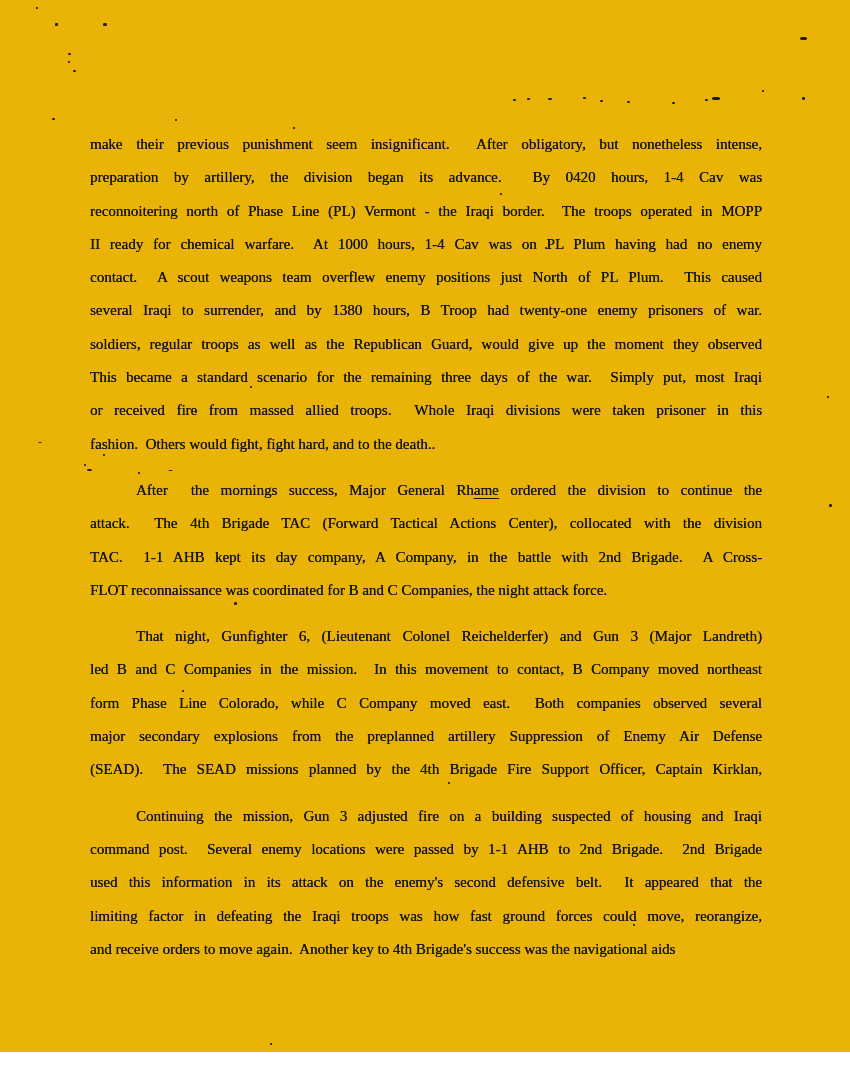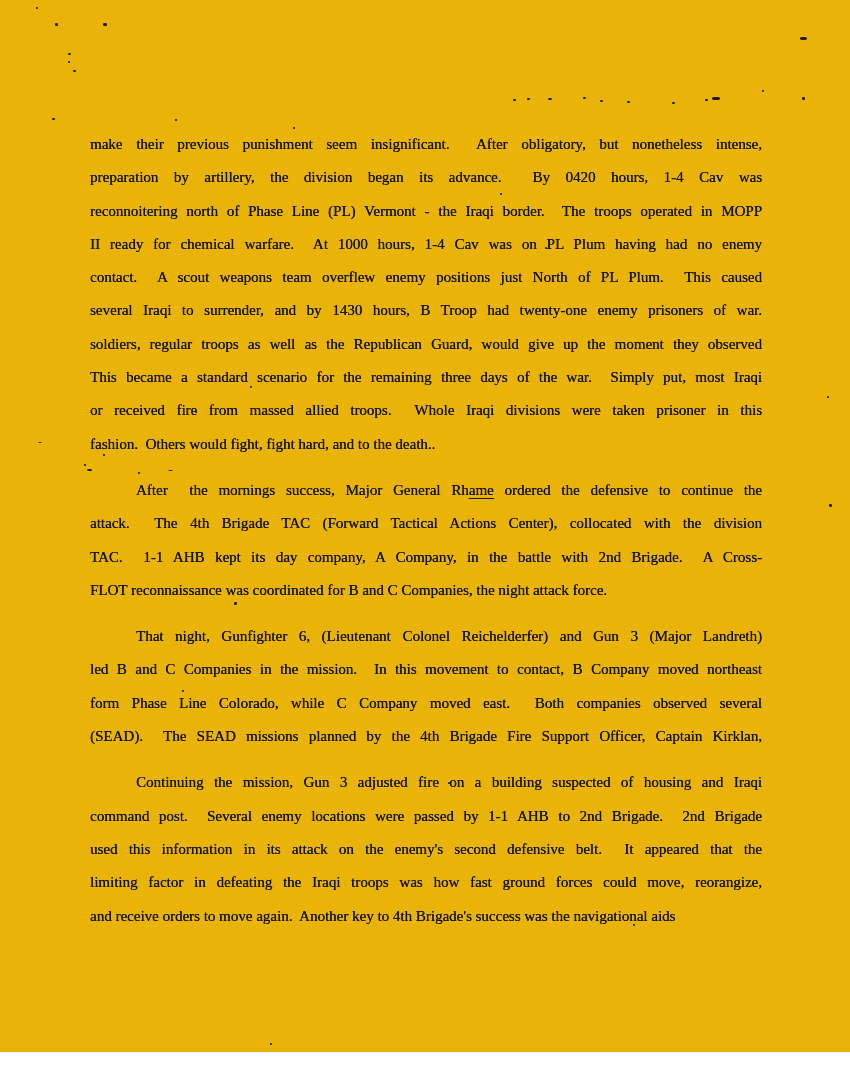--- a/index.html
+++ b/index.html
@@ -55,36 +55,37 @@
 <body>
 
 <div class="page">
   <div class="doc">
       <div class="paragraph">
         <div class="line first"><span>make their previous punishment seem insignificant.&nbsp; After obligatory, but nonetheless intense,</span></div>
         <div class="line"><span>preparation by artillery, the division began its advance.&nbsp; By 0420 hours, 1-4 Cav was</span></div>
         <div class="line"><span>reconnoitering north of Phase Line (PL) Vermont - the Iraqi border.&nbsp; The troops operated in MOPP</span></div>
         <div class="line"><span>II ready for chemical warfare.&nbsp; At 1000 hours, 1-4 Cav was on PL Plum having had no enemy</span></div>
         <div class="line"><span>contact.&nbsp; A scout weapons team overflew enemy positions just North of PL Plum.&nbsp; This caused</span></div>
-        <div class="line"><span>several Iraqi to surrender, and by 1430 hours, B Troop had twenty-one enemy prisoners of war.</span></div>
+        <div class="line"><span>several Iraqi to surrender, and by 1380 hours, B Troop had twenty-one enemy prisoners of war.</span></div>
         <div class="line"><span>soldiers, regular troops as well as the Republican Guard, would give up the moment they observed</span></div>
         <div class="line"><span>This became a standard scenario for the remaining three days of the war.&nbsp; Simply put, most Iraqi</span></div>
         <div class="line"><span>or received fire from massed allied troops.&nbsp; Whole Iraqi divisions were taken prisoner in this</span></div>
         <div class="line last"><span>fashion.&nbsp; Others would fight, fight hard, and to the death..</span></div>
       </div>
       <div class="paragraph indent">
-        <div class="line first"><span>After&nbsp; the mornings success, Major General Rh</span><u>ame</u><span> ordered the defensive to continue the</span></div>
+        <div class="line first"><span>After&nbsp; the mornings success, Major General Rh</span><u>ame</u><span> ordered the division to continue the</span></div>
         <div class="line"><span>attack.&nbsp; The 4th Brigade TAC (Forward Tactical Actions Center), collocated with the division</span></div>
         <div class="line"><span>TAC.&nbsp; 1-1 AHB kept its day company, A Company, in the battle with 2nd Brigade.&nbsp; A Cross-</span></div>
         <div class="line last"><span>FLOT reconnaissance was coordinated for B and C Companies, the night attack force.</span></div>
       </div>
       <div class="paragraph indent">
         <div class="line first"><span>That night, Gunfighter 6, (Lieutenant Colonel Reichelderfer) and Gun 3 (Major Landreth)</span></div>
         <div class="line"><span>led B and C Companies in the mission.&nbsp; In this movement to contact, B Company moved northeast</span></div>
         <div class="line"><span>form Phase Line Colorado, while C Company moved east.&nbsp; Both companies observed several</span></div>
+        <div class="line"><span>major secondary explosions from the preplanned artillery Suppression of Enemy Air Defense</span></div>
         <div class="line"><span>(SEAD).&nbsp; The SEAD missions planned by the 4th Brigade Fire Support Officer, Captain Kirklan,</span></div>
       </div>
       <div class="paragraph indent">
         <div class="line first"><span>Continuing the mission, Gun 3 adjusted fire on a building suspected of housing and Iraqi</span></div>
         <div class="line"><span>command post.&nbsp; Several enemy locations were passed by 1-1 AHB to 2nd Brigade.&nbsp; 2nd Brigade</span></div>
         <div class="line"><span>used this information in its attack on the enemy's second defensive belt.&nbsp; It appeared that the</span></div>
         <div class="line"><span>limiting factor in defeating the Iraqi troops was how fast ground forces could move, reorangize,</span></div>
         <div class="line last"><span>and receive orders to move again.&nbsp; Another key to 4th Brigade's success was the navigational aids</span></div>
       </div>
     </div>

